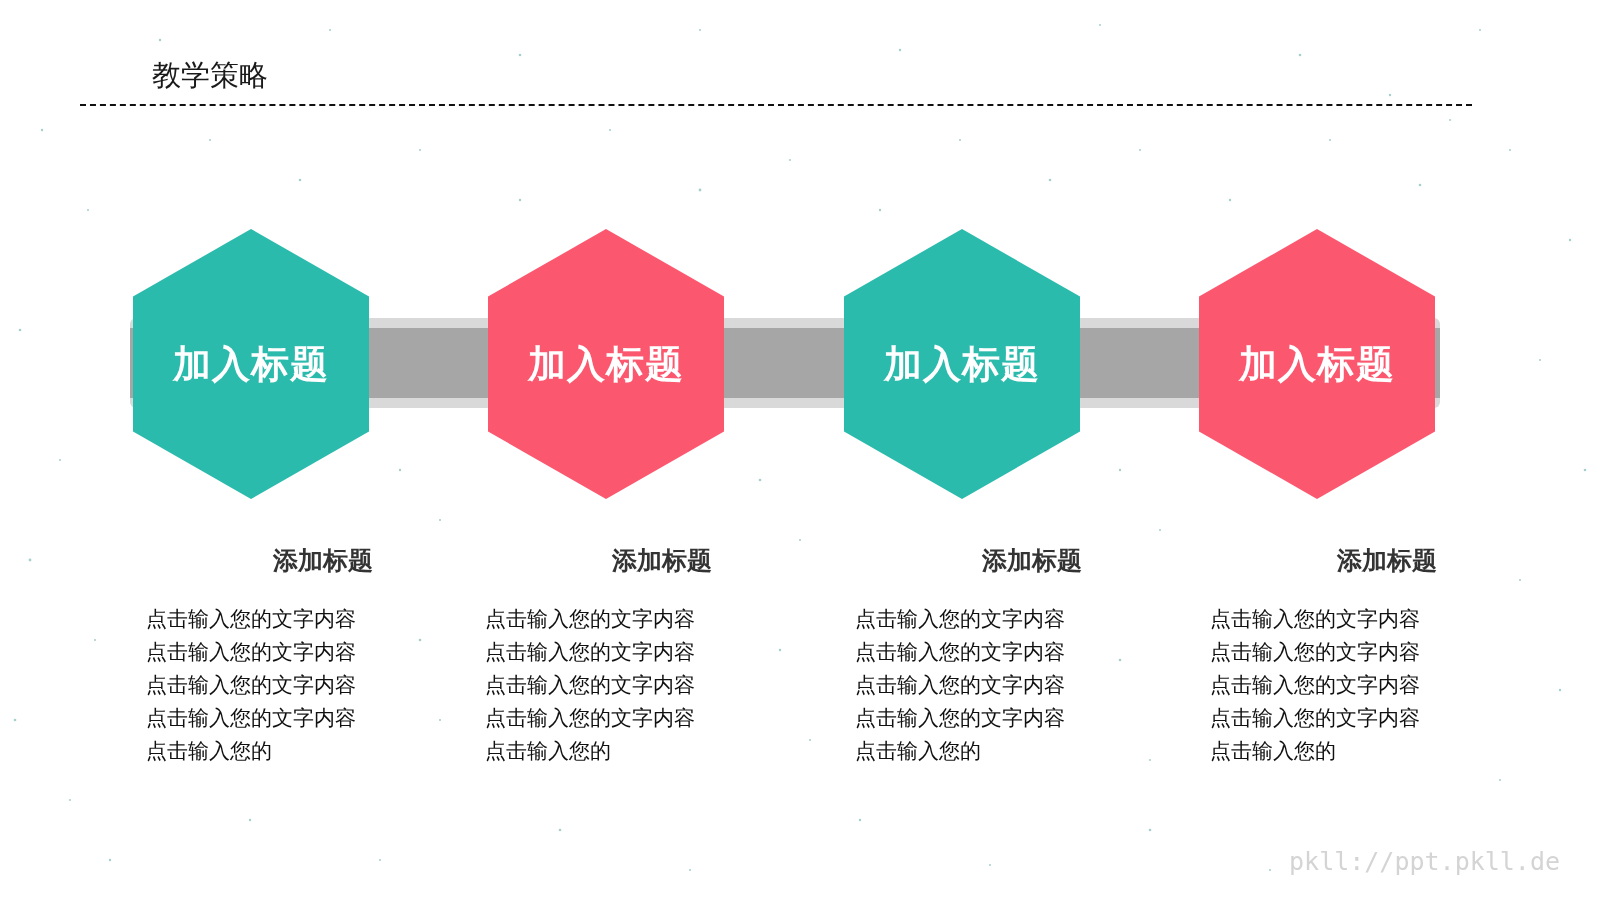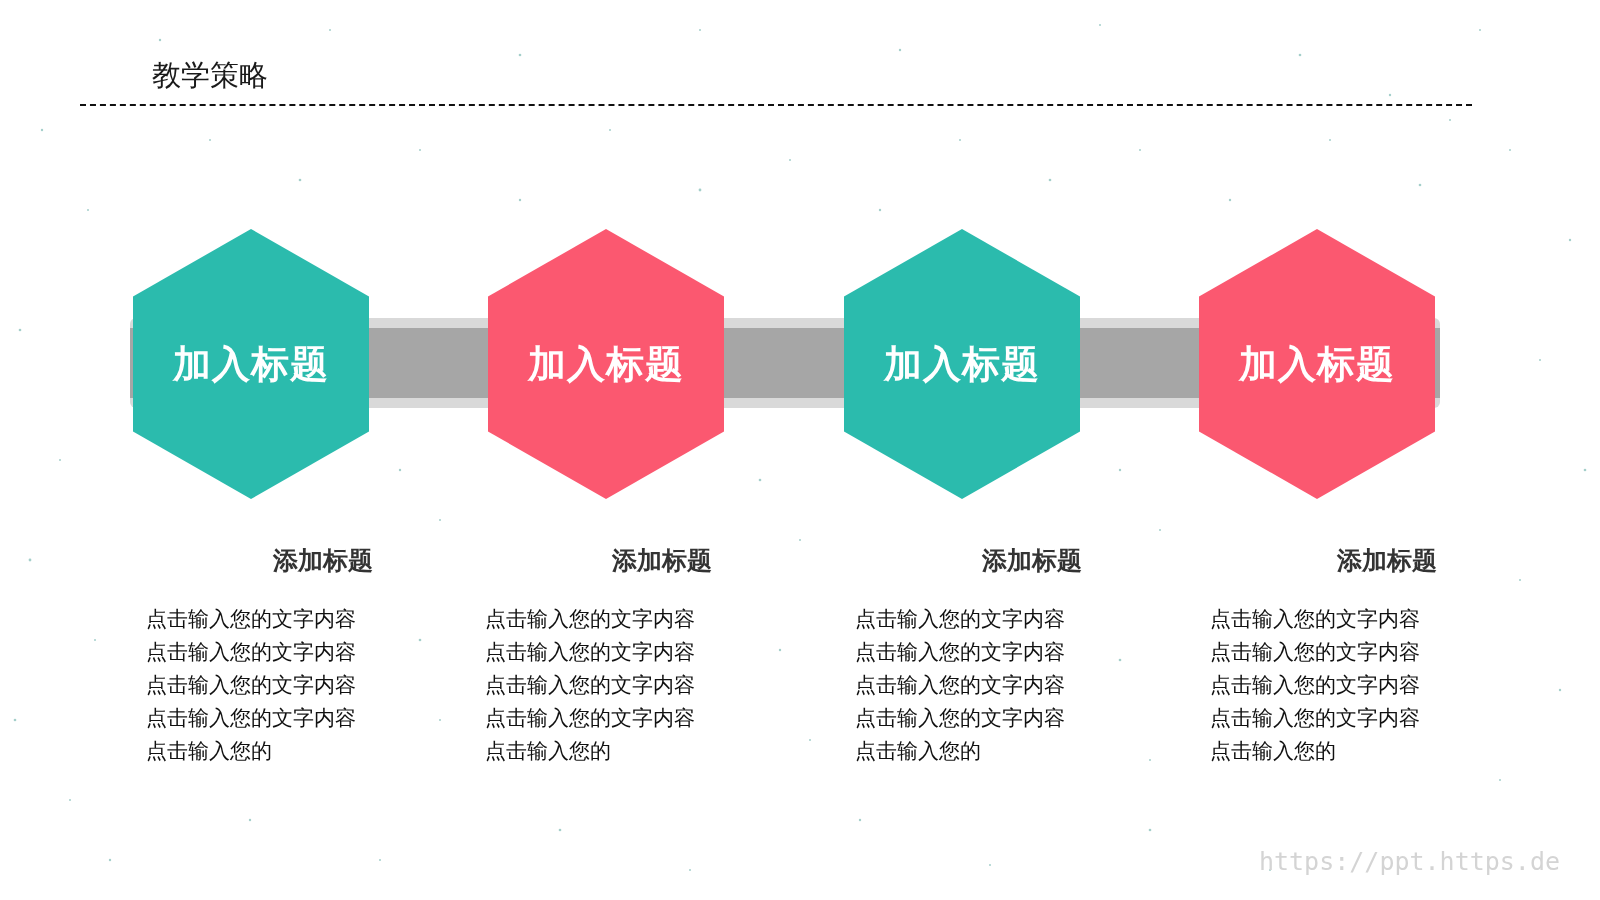--- a/index.html
+++ b/index.html
@@ -138,13 +138,13 @@
 </div>
 <div class="caption" style="left:842px;">添加标题</div>
 <div class="body-text" style="left:855px;">点击输入您的文字内容点击输入您的文字内容点击输入您的文字内容点击输入您的文字内容点击输入您的</div>
 
 <div class="hex" style="left:1199px; background:#fb5870;">
   <span class="hex-label">加入标题</span>
 </div>
 <div class="caption" style="left:1197px;">添加标题</div>
 <div class="body-text" style="left:1210px;">点击输入您的文字内容点击输入您的文字内容点击输入您的文字内容点击输入您的文字内容点击输入您的</div>
 
-<div class="watermark">https://ppt.https.de</div>
+<div class="watermark">pkll://ppt.pkll.de</div>
 
 </body></html>

